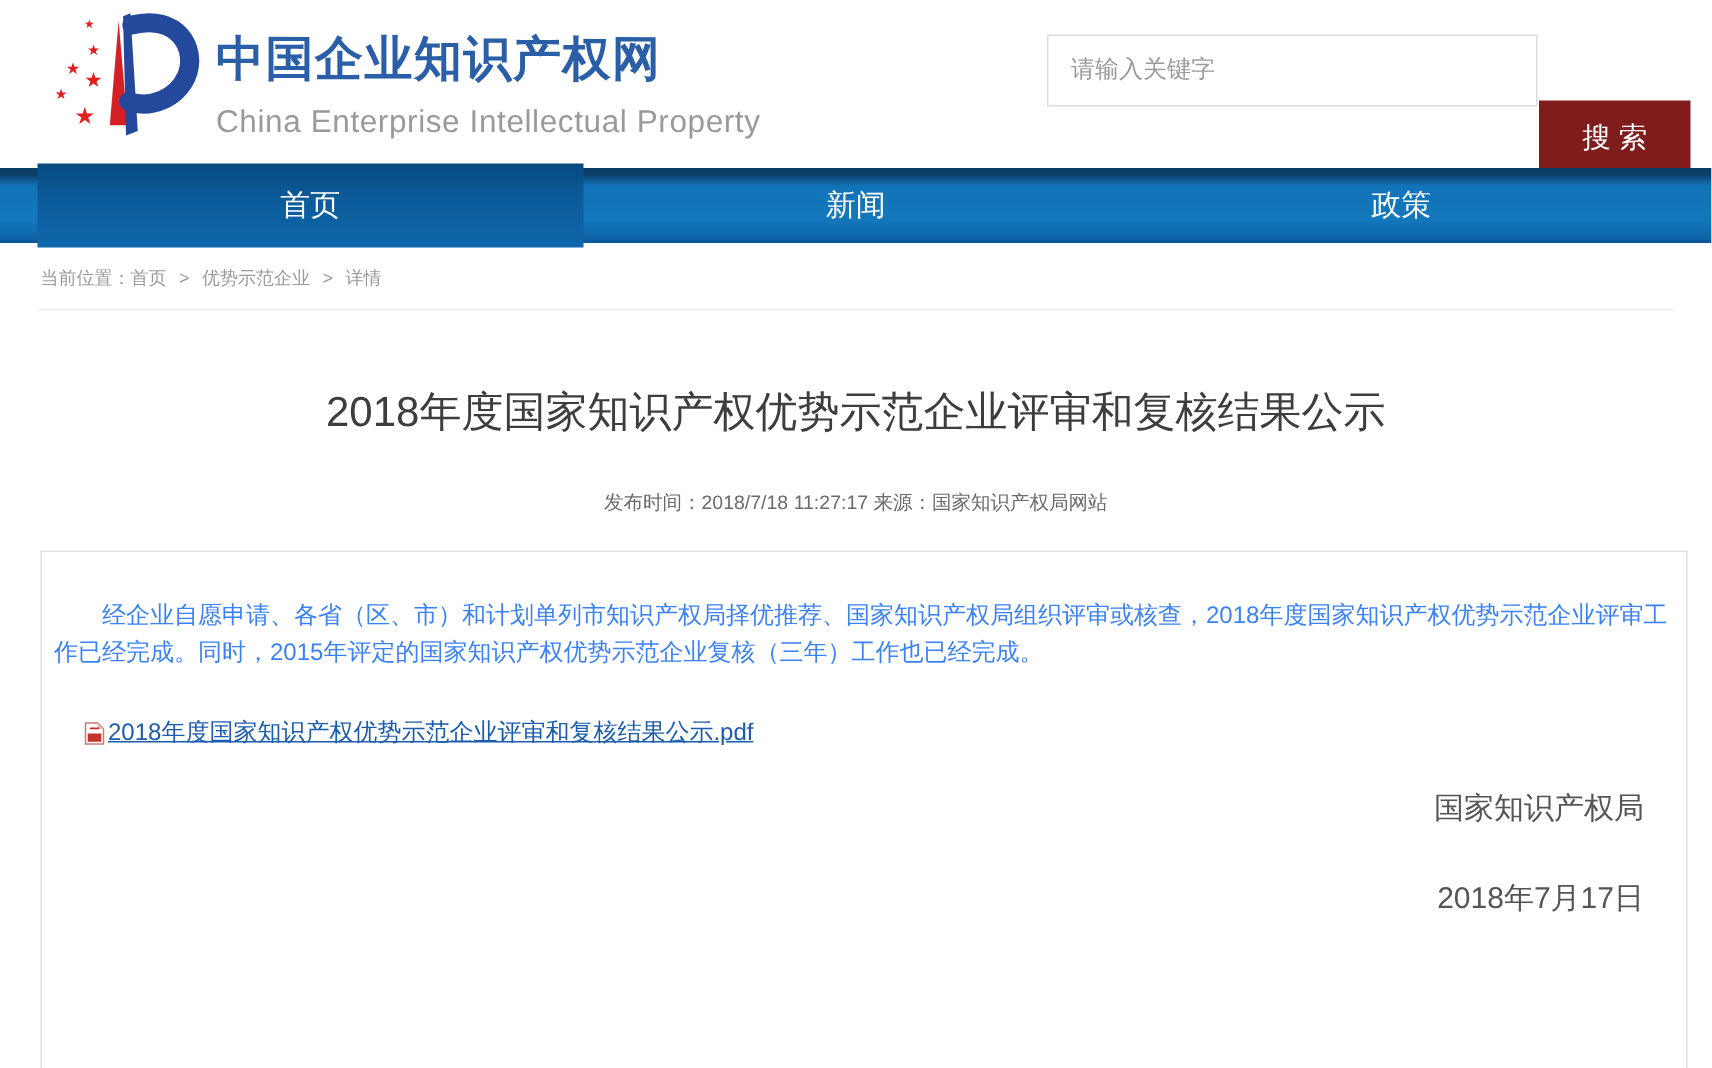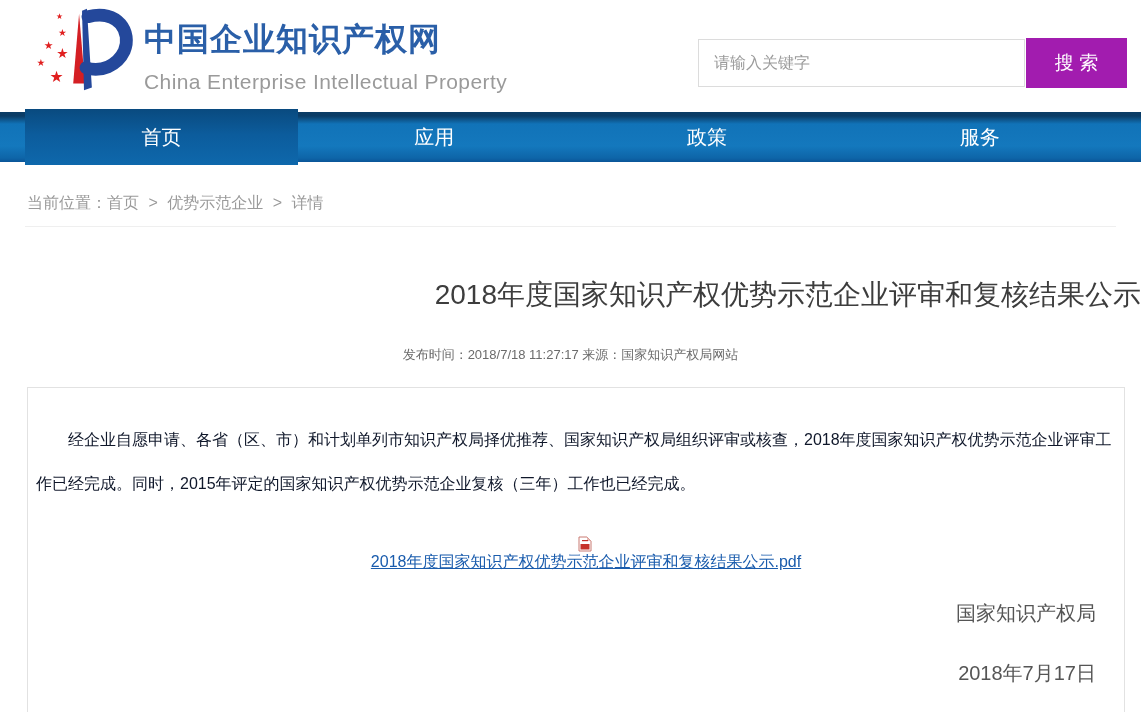--- a/index.html
+++ b/index.html
@@ -5,51 +5,51 @@
   * { margin:0; padding:0; box-sizing:border-box; }
   html,body { width:1141px; height:712px; overflow:hidden; background:#fff;
               font-family:"Liberation Sans","DejaVu Sans",sans-serif; }
 
   
   .header { position:relative; height:112px; background:#fff; }
   .logo { position:absolute; left:30px; top:6px; width:108px; height:98px; cursor:pointer; }
   .brand { position:absolute; left:144px; top:18px; }
   .brand-title { font-size:32px; font-weight:700; color:#2a5fa8; letter-spacing:1px; }
   .brand-sub { font-size:21px; color:#9a9a9a; margin-top:8px; letter-spacing:0.4px; }
-  .search-area { position:absolute; right:14px; top:38px; display:flex; align-items:stretch; height:50px; }
+  .search-area { position:absolute; right:14px; top:22px; display:flex; align-items:stretch; height:50px; }
   .search-input { width:327px; height:48px; margin-top:1px; border:1px solid #dcdcdc; outline:none;
                   font-size:16px; padding:0 15px; color:#555;
                   font-family:"Liberation Sans","DejaVu Sans",sans-serif; }
   .search-input::placeholder { color:#9b9b9b; }
-  .search-btn { width:101px; height:50px; margin-left:1px; border:none; background:#a21caf; color:#fff;
-                font-size:19px; cursor:pointer; font-family:inherit; }
+  .search-btn { width:101px; height:50px; margin-left:1px; border:none; background:#7f1d1d; color:#fff;
+                font-size:19px; cursor:pointer; font-family:inherit;margin-top:45px; }
 
   
   .navbar { position:relative; height:50px;
             background:linear-gradient(180deg,#0b3c66 0px,#0b3c66 4px,#1173b8 12px,#1478bd 34px,#0e65a8 46px,#0a5598 50px); }
   .nav-inner { margin:0 25px; display:flex; height:50px; }
   .nav-item { flex:1; text-align:center; color:#fff; font-size:20px; line-height:50px; cursor:pointer; }
   .nav-item.active { margin-top:-3px; height:56px; line-height:56px;
                      background:linear-gradient(180deg,#094a7f 0%,#0c5c9c 45%,#0e68ac 100%); }
 
   
-  .crumb-bar { margin:16px 25px; padding:15px 2px 12px; font-size:16px; color:#9a9a9a;
+  .crumb-bar { margin:0 25px; padding:15px 2px 12px; font-size:12px; color:#9a9a9a;
                border-bottom:1px solid #efefef; }
   .crumb-bar a { color:#9a9a9a; text-decoration:none; cursor:pointer; }
   .crumb-sep { margin:0 5px; }
 
   
-  .article-title { margin-top:49px; text-align:right; font-size:28px; font-weight:400; color:#3d3d3d; }
+  .article-title { margin-top:49px; text-align:center; font-size:28px; font-weight:400; color:#3d3d3d; }
   .article-meta { margin-top:32px; text-align:center; font-size:13px; color:#6b6b6b; }
 
   .content-box { margin:23px 16px 0 27px; width:1098px; min-height:420px;
                  border:1px solid #e2e2e2; padding:30px 8px 0; }
-  .content-box p.body { font-size:16px; color:#0f172a; line-height:44px; text-indent:2em; margin-bottom:26px; }
+  .content-box p.body { font-size:16px; color:#3b82f6; line-height:25px; text-indent:2em; margin-bottom:26px; }
 
-  .attachment { display:flex; align-items:center; padding-left:20px; margin-top:30px;flex-direction:column; }
+  .attachment { display:flex; align-items:center; padding-left:20px; margin-top:30px; }
   .pdf-ico { width:14px; height:16px; margin-right:2px; flex:0 0 auto; }
   .attachment a { font-size:16px; color:#1a5cad; text-decoration:underline; cursor:pointer; }
 
   .sig { margin-top:24px; text-align:right; padding-right:20px; font-size:20px; color:#555; line-height:32px; }
   .sig-date { margin-top:28px; }
 </style>
 </head>
 <body>
 
 <div class="header">
@@ -78,23 +78,22 @@
 
   <div class="search-area">
     <input class="search-input" type="text" placeholder="请输入关键字" style="">
     <button class="search-btn">搜 索</button>
   </div>
 </div>
 
 <div class="navbar">
   <div class="nav-inner">
     <div class="nav-item active">首页</div>
-    <div class="nav-item">应用</div>
+    <div class="nav-item">新闻</div>
     <div class="nav-item">政策</div>
-    <div class="nav-item">服务</div>
   </div>
 </div>
 
 <div class="crumb-bar">
   <span>当前位置：</span><a>首页</a>
   <span class="crumb-sep">&gt;</span>
   <a>优势示范企业</a>
   <span class="crumb-sep">&gt;</span>
   <a>详情</a>
 </div>

